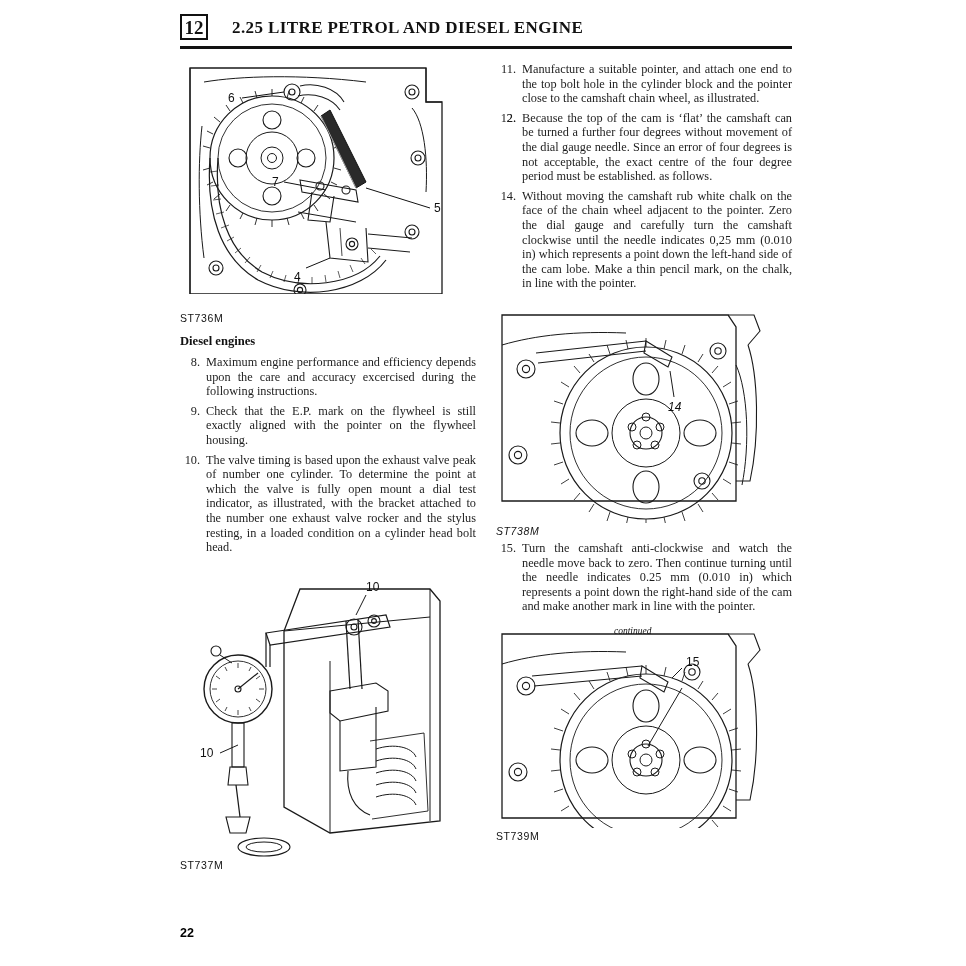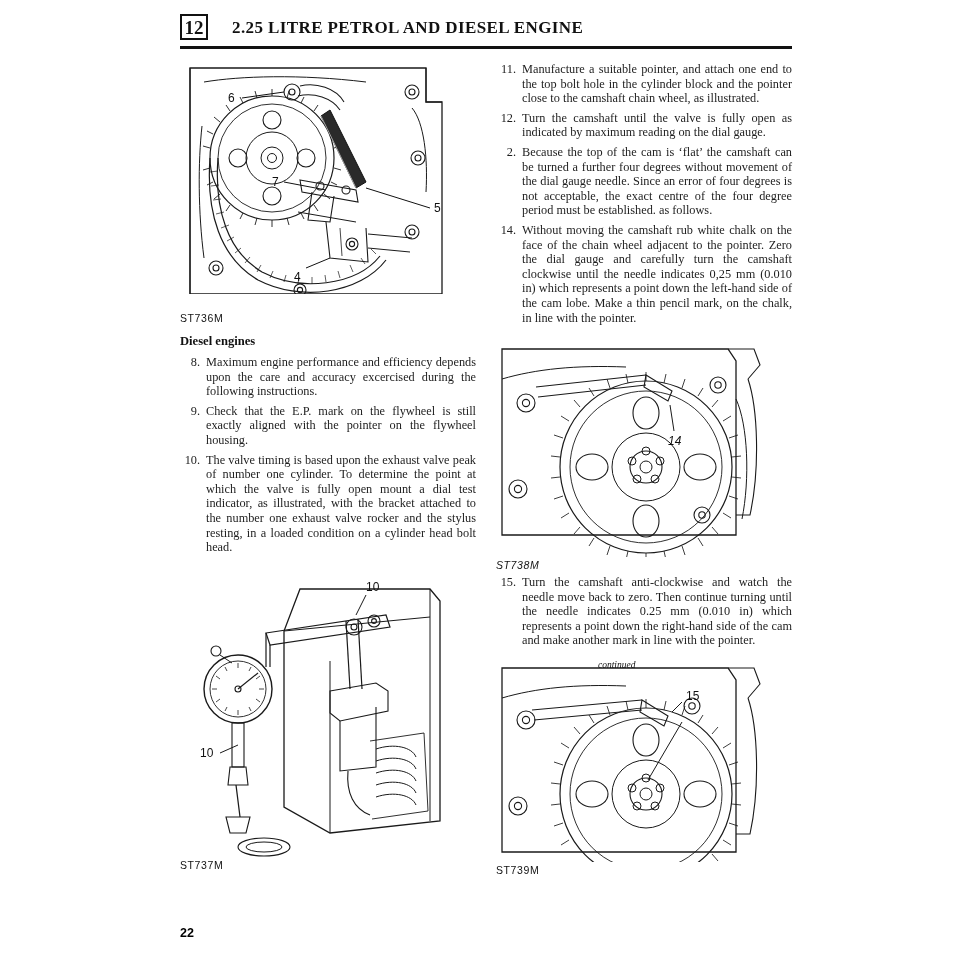--- a/index.html
+++ b/index.html
@@ -376,21 +376,20 @@
 
   <div class="col-right">
 
     <ol class="steps">
       <li>
         <span class="num">11.</span>
         <span>Manufacture a suitable pointer, and attach one end to the top bolt hole in the cylinder block and the pointer close to the camshaft chain wheel, as illustrated.</span>
       </li>
       <li>
         <span class="num">12.</span>
-        <span>Turn the camshaft until the valve is fully open as indicated by maximum reading on the dial gauge.</span>
       </li>
       <li>
         <span class="num">2.</span>
         <span>Because the top of the cam is ‘flat’ the camshaft can be turned a further four degrees without movement of the dial gauge needle. Since an error of four degrees is not acceptable, the exact centre of the four degree period must be established. as follows.</span>
       </li>
       <li>
         <span class="num">14.</span>
         <span>Without moving the camshaft rub white chalk on the face of the chain wheel adjacent to the pointer. Zero the dial gauge and carefully turn the camshaft clockwise until the needle indicates 0,25 mm (0.010 in) which represents a point down the left-hand side of the cam lobe. Make a thin pencil mark, on the chalk, in line with the pointer.</span>
       </li>
     </ol>
@@ -480,21 +479,21 @@
     </div>
 
     <ol class="steps" style="margin-top:14px;">
       <li>
         <span class="num">15.</span>
         <span>Turn the camshaft anti-clockwise and watch the needle move back to zero. Then continue turning until the needle indicates 0.25 mm (0.010 in) which represents a point down the right-hand side of the cam and make another mark in line with the pointer.</span>
       </li>
     </ol>
 
     <div class="fig" style="margin-top:14px;height:212px;">
-      <div style="position:absolute;left:102px;top:-2px;" class="continued">continued</div>
+      <div style="position:absolute;left:118px;top:-2px;" class="continued">continued</div>
       <svg width="296" height="200" viewBox="0 0 296 200" style="margin-top:12px;">
         <g fill="none" stroke="#1a1a1a" stroke-width="1.1">
           <path d="M6,6 L232,6 L240,18 L240,190 L6,190 Z" stroke-width="1.3"></path>
           <path d="M6,36 C40,26 80,22 130,24" stroke-width="1"></path>
           <path d="M232,6 L258,6 L264,22 L252,36" stroke-width="1.1"></path>
           <path d="M252,36 C262,66 264,126 254,172 L240,172" stroke-width="1.1"></path>
           <circle cx="30" cy="58" r="9"></circle>
             <circle cx="30" cy="58" r="3.6"></circle>
           <circle cx="22" cy="144" r="9"></circle>
             <circle cx="22" cy="144" r="3.6"></circle>

